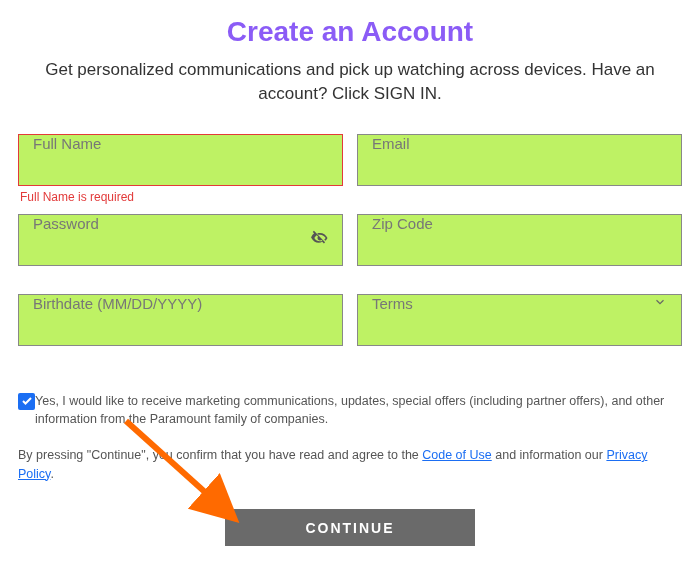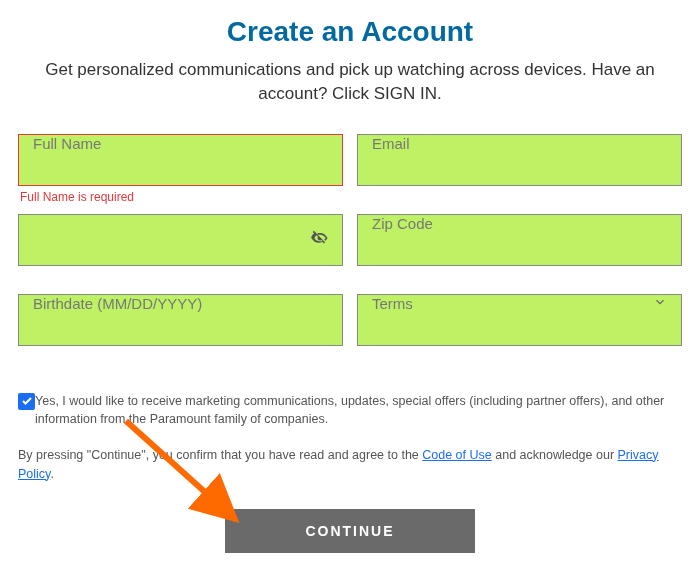--- a/index.html
+++ b/index.html
@@ -8,21 +8,21 @@
       background: #fff;
       width: 700px;
       height: 569px;
       padding: 10px 18px;
       position: relative;
     }
     .heading {
       text-align: center;
       font-size: 28px;
       font-weight: 700;
-      color: #0369a1;
+      color: #8b5cf6;
       margin-top: 6px;
       margin-bottom: 10px;
     }
     .subheading {
       text-align: center;
       font-size: 17px;
       color: #333;
       line-height: 1.4;
       margin: 0 20px 28px;
     }
@@ -103,21 +103,21 @@
       line-height: 1.5;
       margin-bottom: 26px;
     }
     .legal a { color: #1b6ef3; text-decoration: underline; }
     .continue-wrap { display: flex; justify-content: center; }
     .continue-btn {
       background: #6a6a6a;
       color: #fff;
       border: none;
       width: 250px;
-      height: 44px;
+      height: 37px;
       font-size: 14px;
       font-weight: 600;
       letter-spacing: 2px;
       cursor: pointer;
     }
     .select-field { justify-content: space-between; cursor: pointer; }
     
     .arrow {
       position: absolute;
       left: 118px;
@@ -143,20 +143,21 @@
     <div class="field">
       <input type="text" placeholder="Email" style="">
     </div>
     <div class="spacer"></div>
   </div>
 </div>
 
 <div class="form-row">
   <div class="field-wrap">
     <div class="field">
+      <input type="password" placeholder="Password" style="">
       <span class="right-icon">
         <svg width="20" height="20" viewBox="0 0 24 24" fill="#555">
             <path d="M12 6c3.8 0 7.2 2.2 9 6-0.6 1.3-1.5 2.5-2.5 3.4l-1.4-1.4c0.7-0.6 1.3-1.3 1.7-2C17.4 9.5 14.8 8 12 8c-0.6 0-1.2 0.1-1.8 0.2L8.6 6.6C9.7 6.2 10.8 6 12 6zM3.3 4.7L5 6.4C3.6 7.5 2.4 9 1.5 10.8l-0.2 0.4 0.2 0.4c1.8 3.8 5.2 6 9 6 1.5 0 2.9-0.3 4.2-1l2 2 1.4-1.4L4.7 3.3 3.3 4.7zM12 16c-2.8 0-5.4-1.5-6.8-4 0.7-1.4 1.7-2.5 2.9-3.3l1.5 1.5C9.2 10.6 9 11.3 9 12c0 1.7 1.3 3 3 3 0.7 0 1.4-0.2 1.9-0.6l1.1 1.1C14 15.8 13 16 12 16z"></path>
           </svg>
       </span>
     </div>
     <div class="spacer"></div>
   </div>
   <div class="field-wrap">
     <div class="field">
@@ -189,21 +190,21 @@
 <div class="checkbox-row">
   <div class="checkbox">
     <svg viewBox="0 0 24 24" fill="none" stroke="#fff" stroke-width="4">
         <polyline points="4 12 9 17 20 6"></polyline>
       </svg>
   </div>
   <div class="chk-label">Yes, I would like to receive marketing communications, updates, special offers (including partner offers), and other information from the Paramount family of companies.</div>
 </div>
 
 <p class="legal">
-  <span>By pressing "Continue", you confirm that you have read and agree to the </span><a href="#">Code of Use</a><span> and acknowledge our </span><a href="#">Privacy Policy</a><span>.</span>
+  <span>By pressing "Continue", you confirm that you have read and agree to the </span><a href="#">Code of Use</a><span> and information our </span><a href="#">Privacy Policy</a><span>.</span>
 </p>
 
 <div class="continue-wrap">
   <button class="continue-btn">CONTINUE</button>
 </div>
 
 <svg class="arrow" width="180" height="130">
   <defs>
     <marker id="ah" markerWidth="8" markerHeight="8" refX="5" refY="4" orient="auto">
       <polygon points="0 0, 8 4, 0 8" fill="#ff6a00"></polygon>

